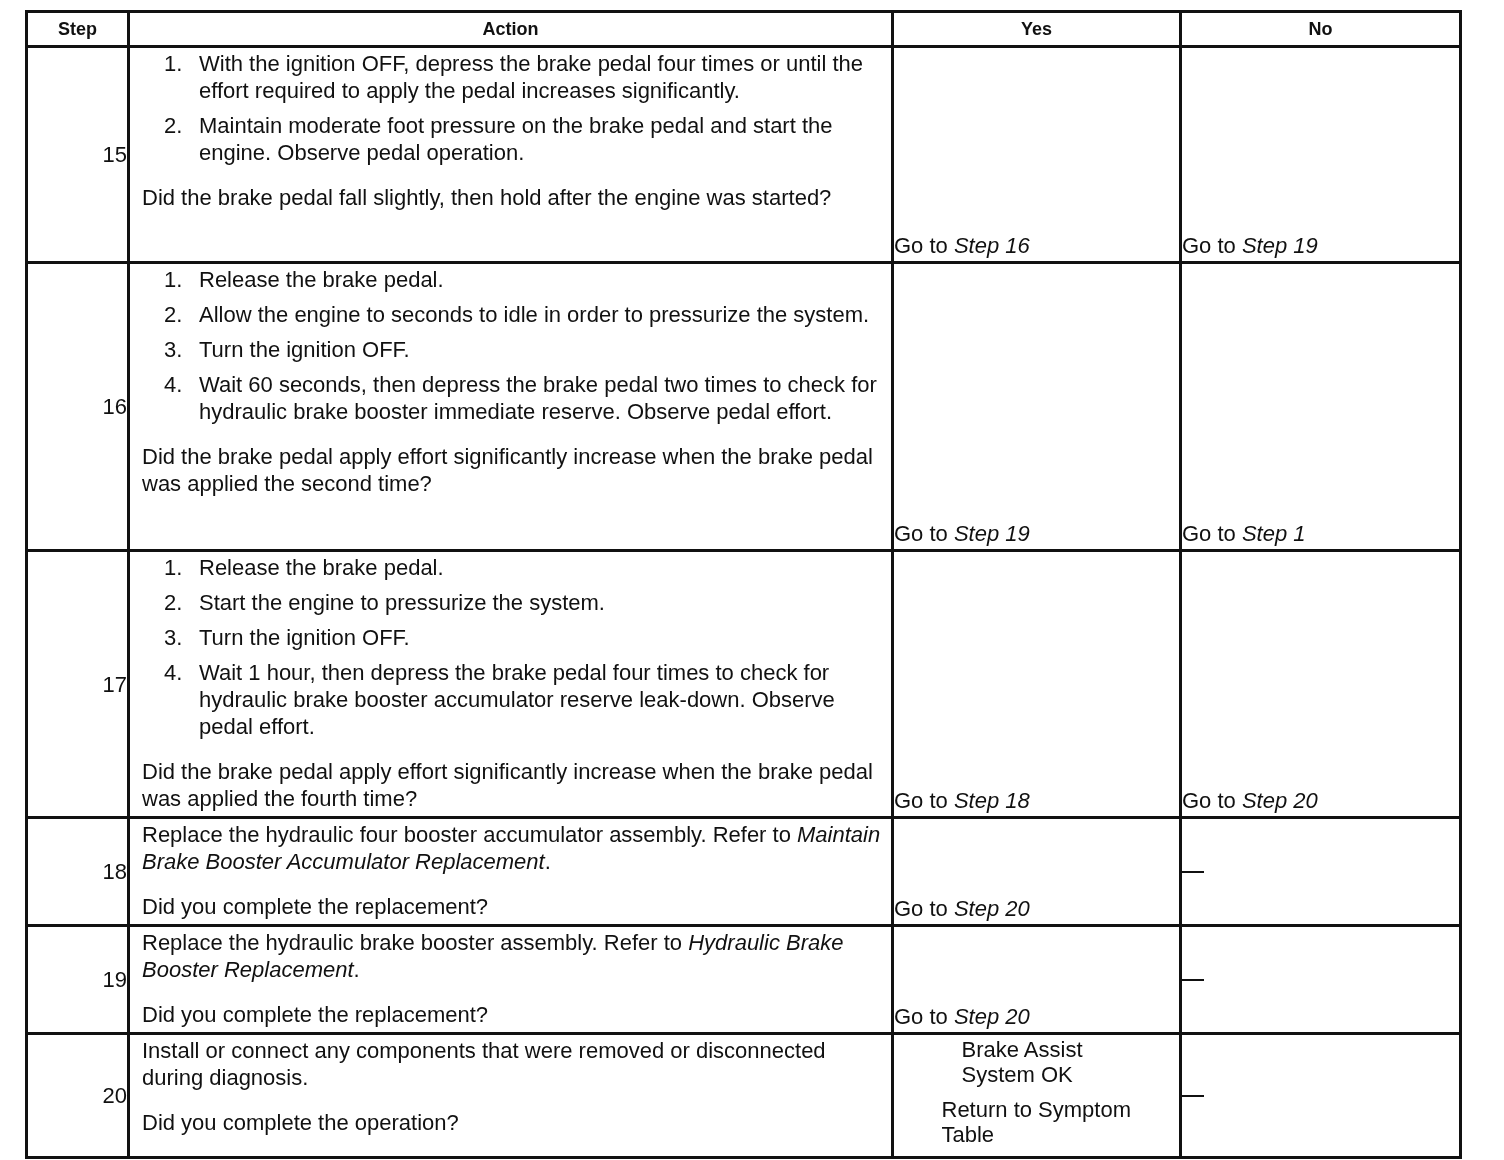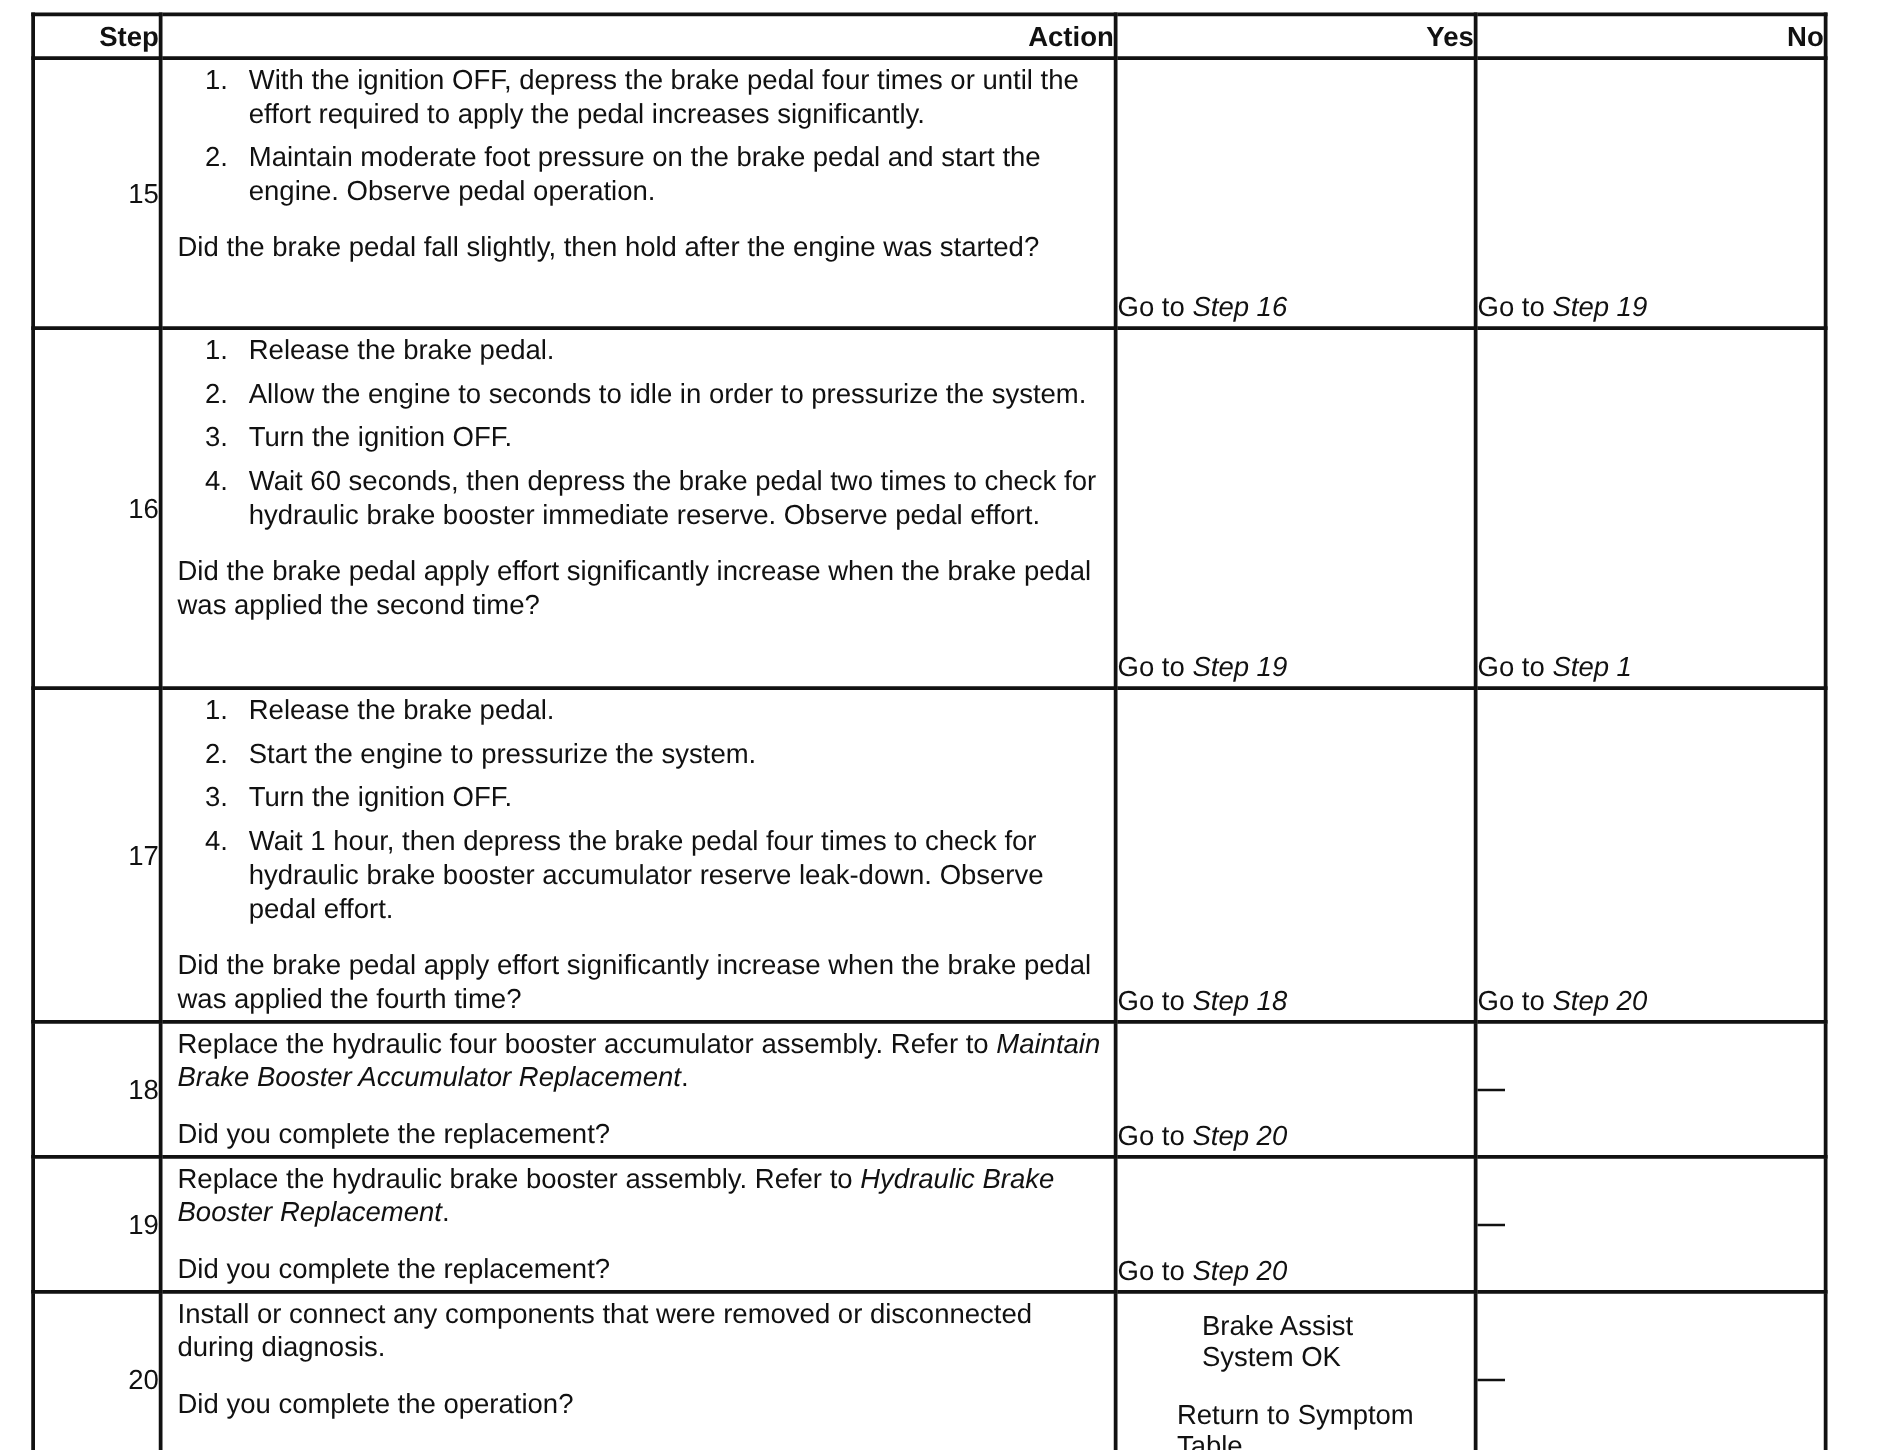--- a/index.html
+++ b/index.html
@@ -7,21 +7,21 @@
          font-family: "Liberation Sans", sans-serif; color: #111; }
   table.diag {
     position: absolute; left: 25px; top: 10px;
     border-collapse: collapse; table-layout: fixed;
     width: 1434px;
     font-size: 22px; line-height: 27px;
   }
   table.diag td, table.diag th {
     border: 3px solid #111; padding: 0; vertical-align: top;
   }
-  table.diag th { font-weight: bold; font-size: 22px; height: 32px; text-align: right; vertical-align: middle; }
+  table.diag th { font-weight: bold; font-size: 18px; height: 32px; text-align: center; vertical-align: middle; }
   col.c-step { width: 102px; }
   col.c-action { width: 764px; }
   col.c-yes { width: 288px; }
   col.c-no { width: 280px; }
   .step-cell { text-align: right; vertical-align: middle !important; }
   .action-cell { padding: 2px 10px 4px 12px !important; }
   .yes-cell, .no-cell { text-align: left; vertical-align: bottom !important; padding-bottom: 2px !important; }
   .no-cell.mid, .yes-cell.mid { vertical-align: middle !important; }
   ol.sub { margin: 0; padding: 0 0 0 0; list-style: none; }
   ol.sub li { position: relative; padding-left: 57px; margin-bottom: 8px; }
@@ -137,21 +137,21 @@
     </tr>
 
     <tr style="height:124px">
       <td class="step-cell">20</td>
       <td class="action-cell">
         <div class="p">Install or connect any components that were removed or disconnected during diagnosis.</div>
         <div class="q">Did you complete the operation?</div>
       </td>
       <td class="yes-cell" style="vertical-align:top !important; padding-top:2px;">
         <div class="yes-block">
-          <div style="width:150px;margin:11px auto;">Brake Assist System OK</div>
+          <div style="width:150px;margin:0 auto;">Brake Assist System OK</div>
           <div class="gap"></div>
           <div style="width:190px;margin:0 auto;">Return to Symptom Table</div>
         </div>
       </td>
       <td class="no-cell mid">
         <span class="dash"></span>
       </td>
     </tr>
   </tbody>
 </table>

